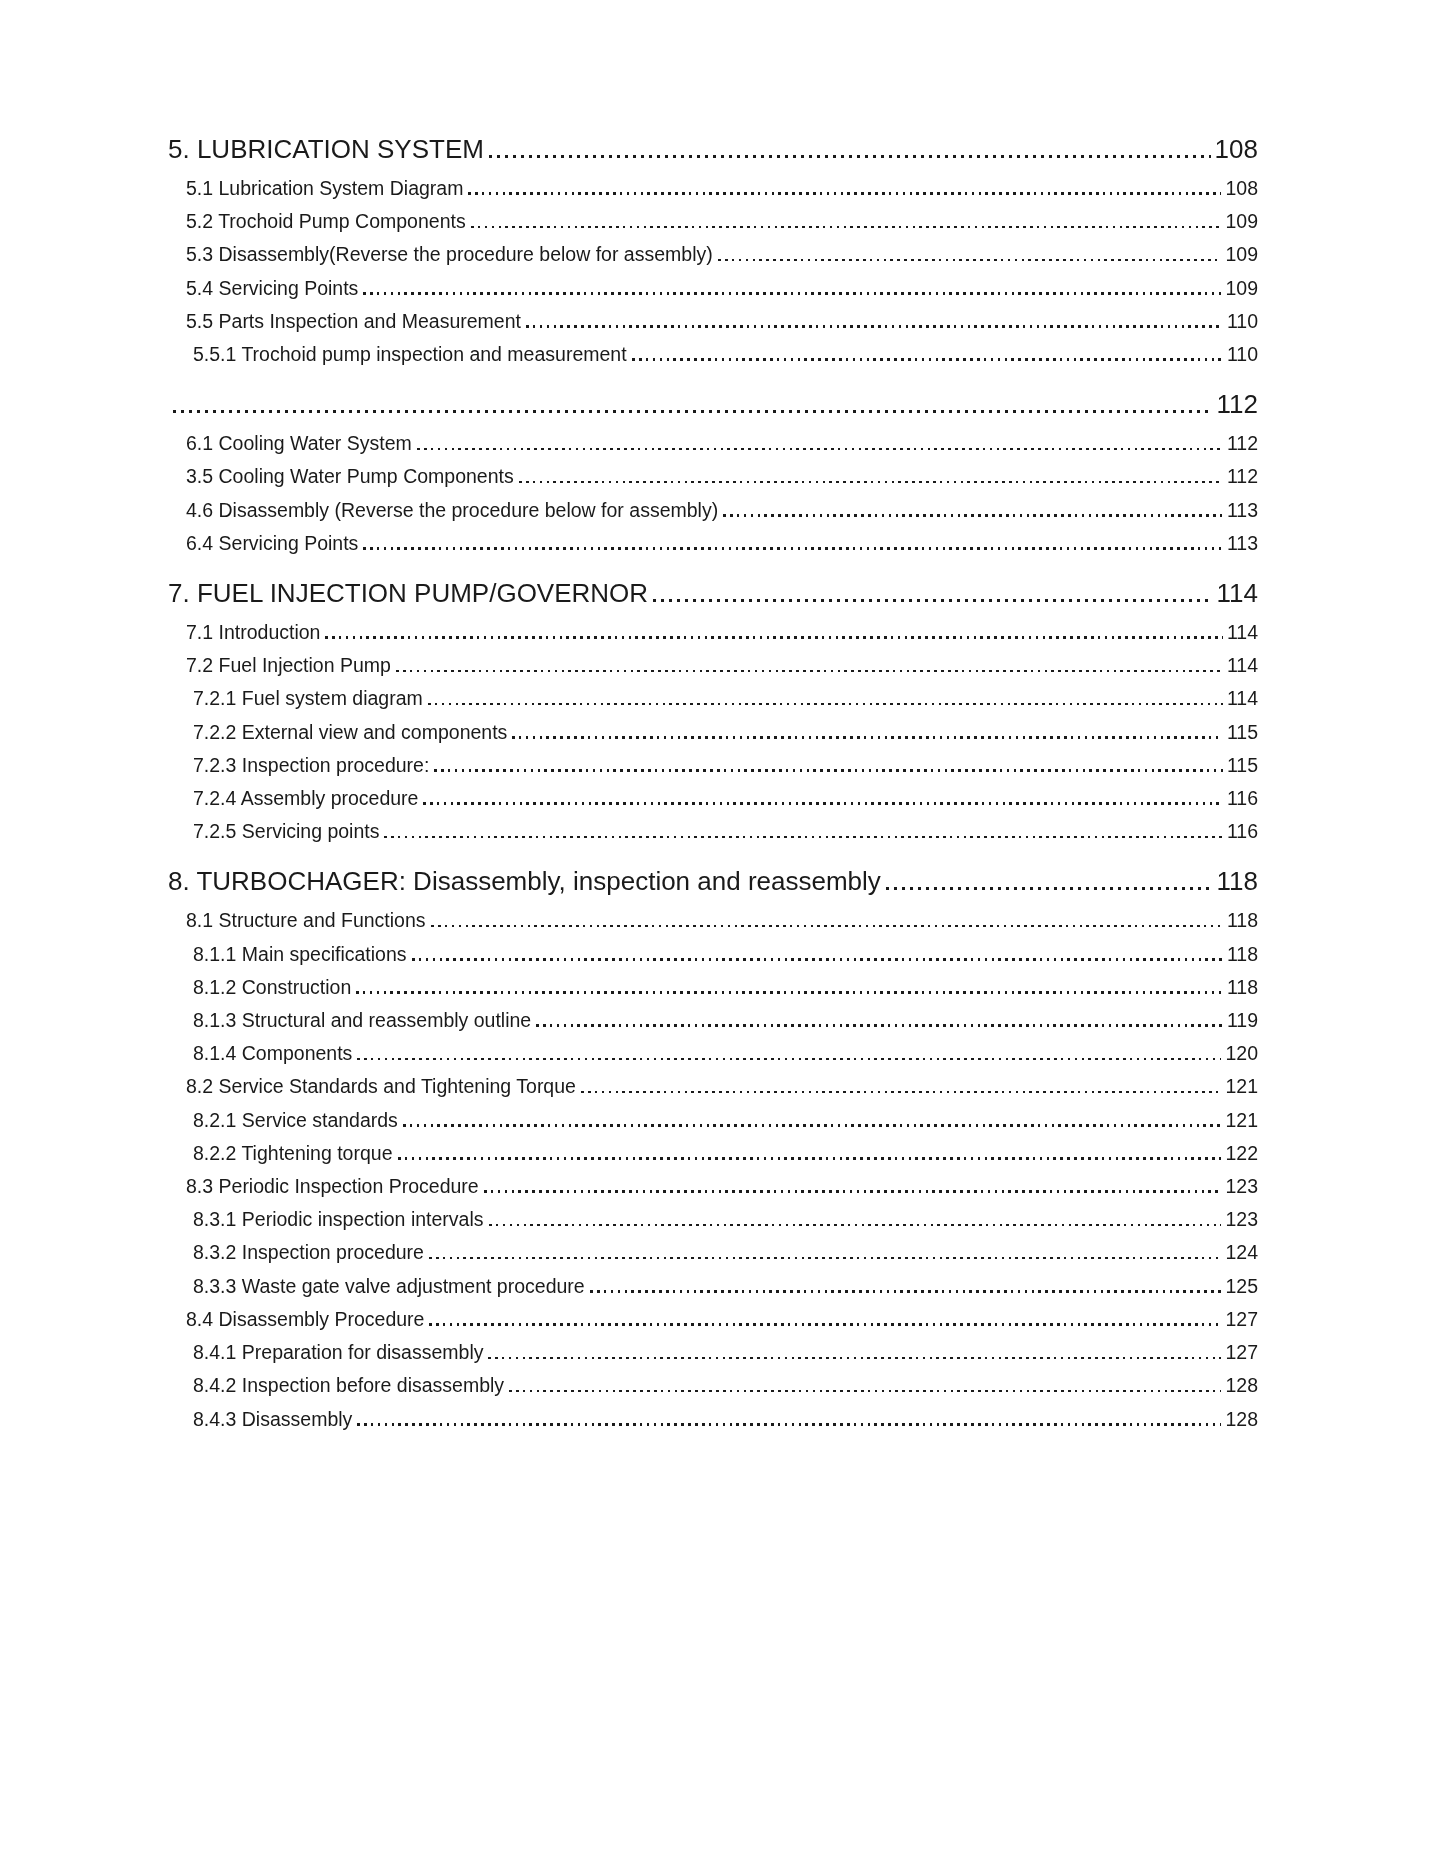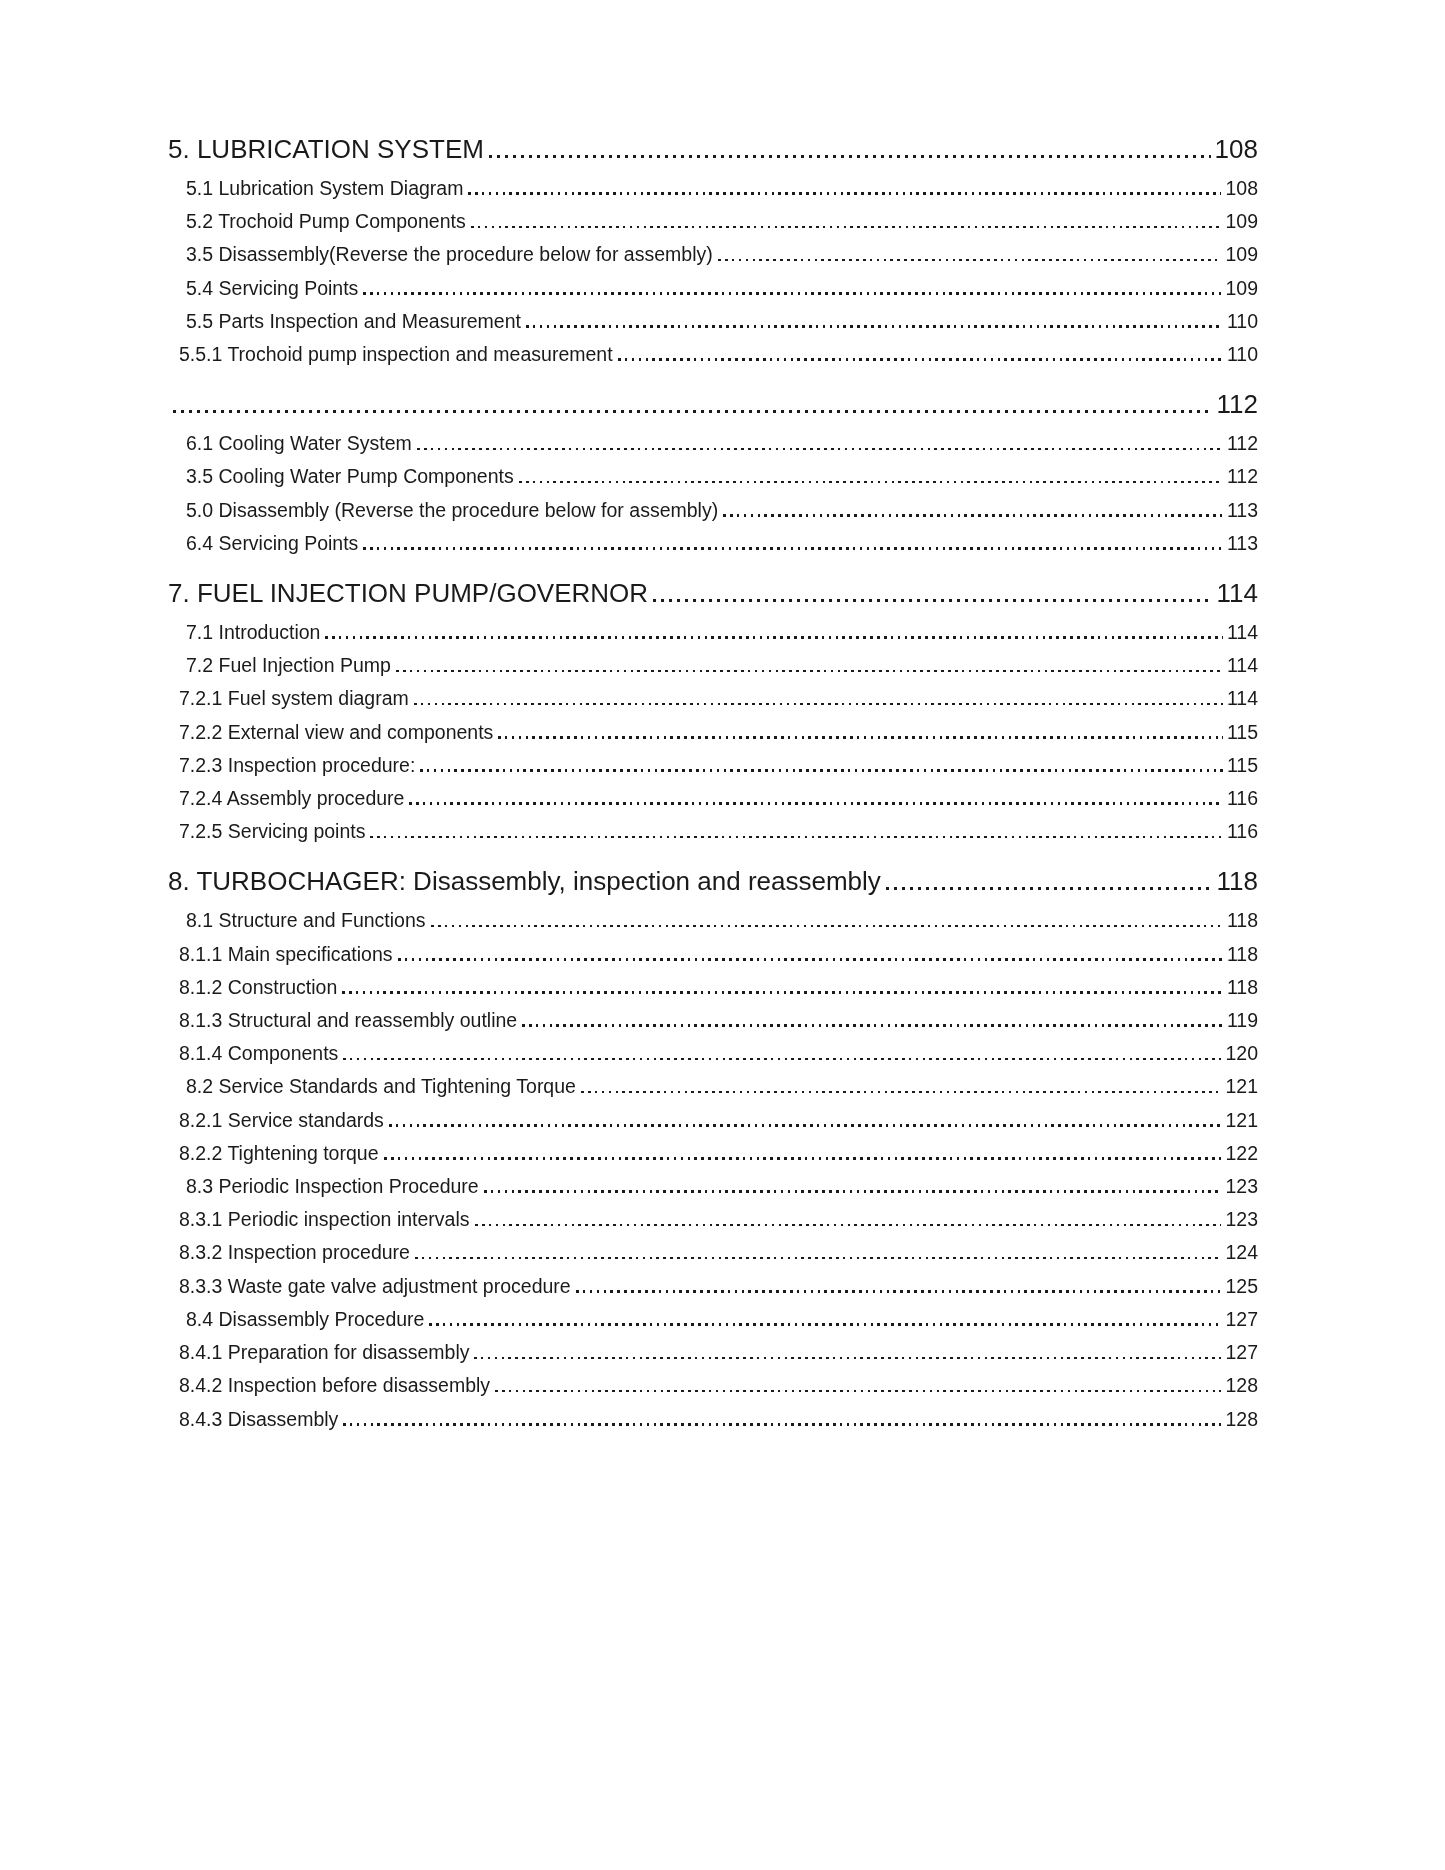--- a/index.html
+++ b/index.html
@@ -31,21 +31,21 @@
     white-space: nowrap;
   }
   .toc-entry {
     display: flex;
     align-items: baseline;
     font-size: 19.5px;
     line-height: 33.2px;
     white-space: nowrap;
   }
   .toc-entry.level1 { margin-left: 18px; }
-  .toc-entry.level2 { margin-left: 11px; }
+  .toc-entry.level2 { margin-left: 25px; }
   .leader {
     flex: 1 1 auto;
     min-width: 12px;
     margin: 0 4px 0 5px;
   }
   .toc-entry .leader {
     height: 2.6px;
     background-image: repeating-linear-gradient(
       to right, #1a1a1a 0px, #1a1a1a 2.6px, transparent 2.6px, transparent 6.9px);
   }
@@ -75,21 +75,21 @@
     <span class="pagenum">108</span>
   </div>
 
   <div class="toc-entry level1">
     <span class="title">5.2 Trochoid Pump Components</span>
     <span class="leader"></span>
     <span class="pagenum">109</span>
   </div>
 
   <div class="toc-entry level1">
-    <span class="title">3.5 Disassembly(Reverse the procedure below for assembly)</span>
+    <span class="title">5.3 Disassembly(Reverse the procedure below for assembly)</span>
     <span class="leader"></span>
     <span class="pagenum">109</span>
   </div>
 
   <div class="toc-entry level1">
     <span class="title">5.4 Servicing Points</span>
     <span class="leader"></span>
     <span class="pagenum">109</span>
   </div>
 
@@ -118,21 +118,21 @@
     <span class="pagenum">112</span>
   </div>
 
   <div class="toc-entry level1">
     <span class="title">3.5 Cooling Water Pump Components</span>
     <span class="leader"></span>
     <span class="pagenum">112</span>
   </div>
 
   <div class="toc-entry level1">
-    <span class="title">5.0 Disassembly (Reverse the procedure below for assembly)</span>
+    <span class="title">4.6 Disassembly (Reverse the procedure below for assembly)</span>
     <span class="leader"></span>
     <span class="pagenum">113</span>
   </div>
 
   <div class="toc-entry level1">
     <span class="title">6.4 Servicing Points</span>
     <span class="leader"></span>
     <span class="pagenum">113</span>
   </div>
 </section>

